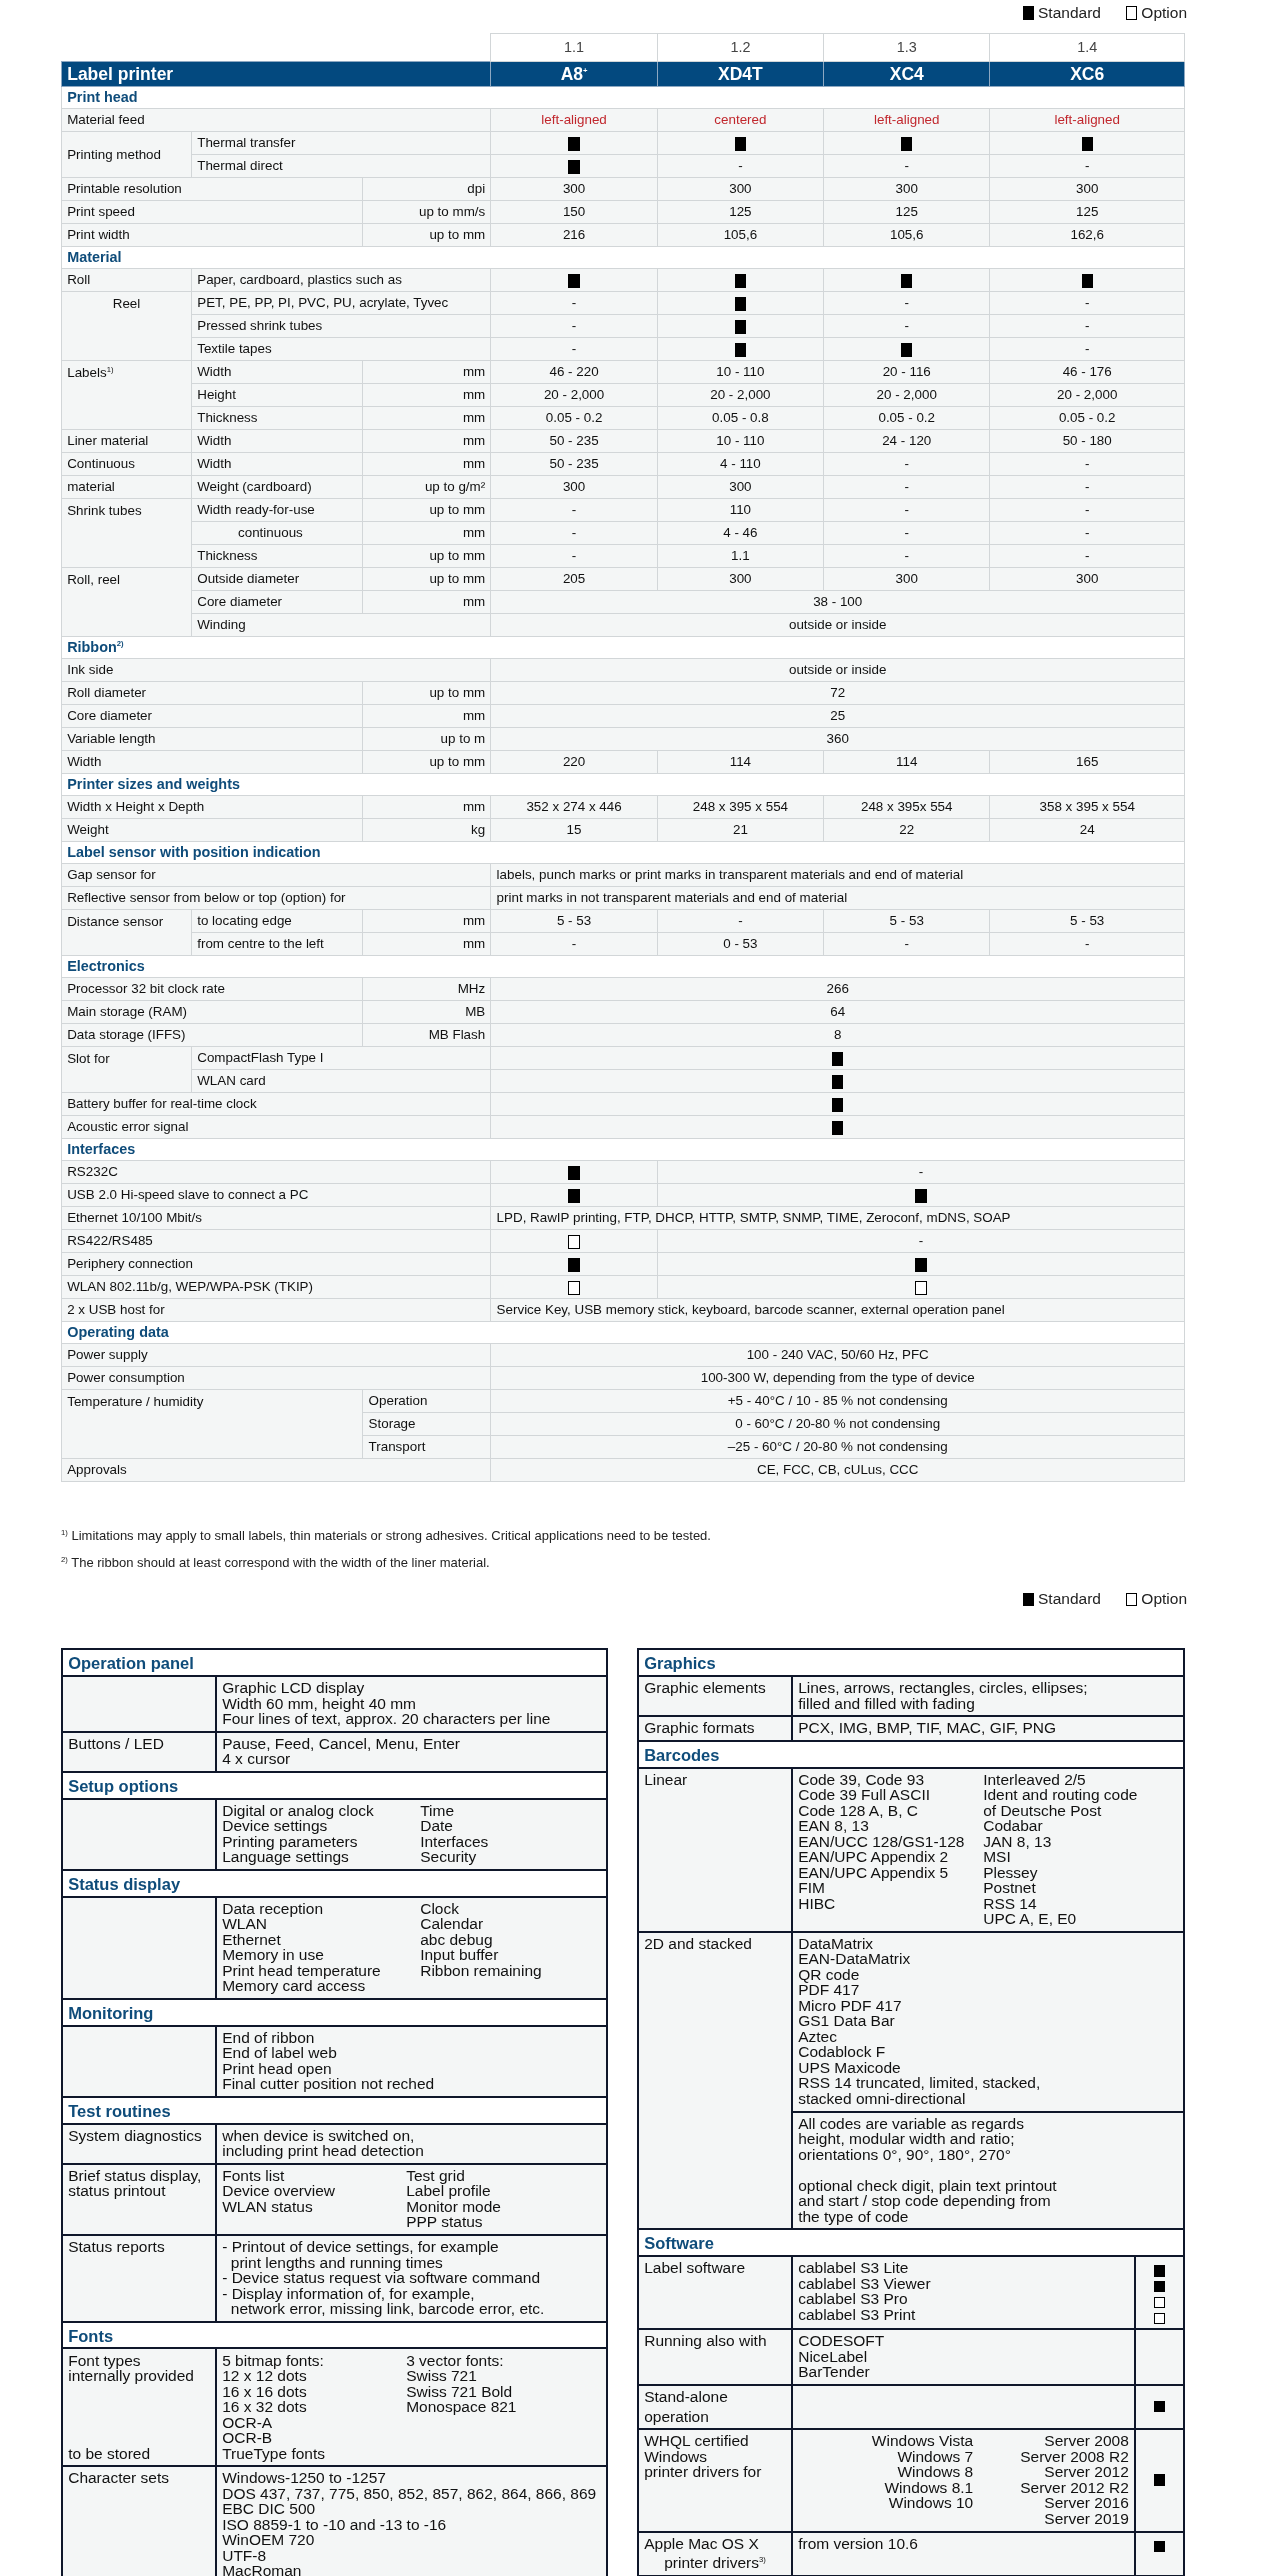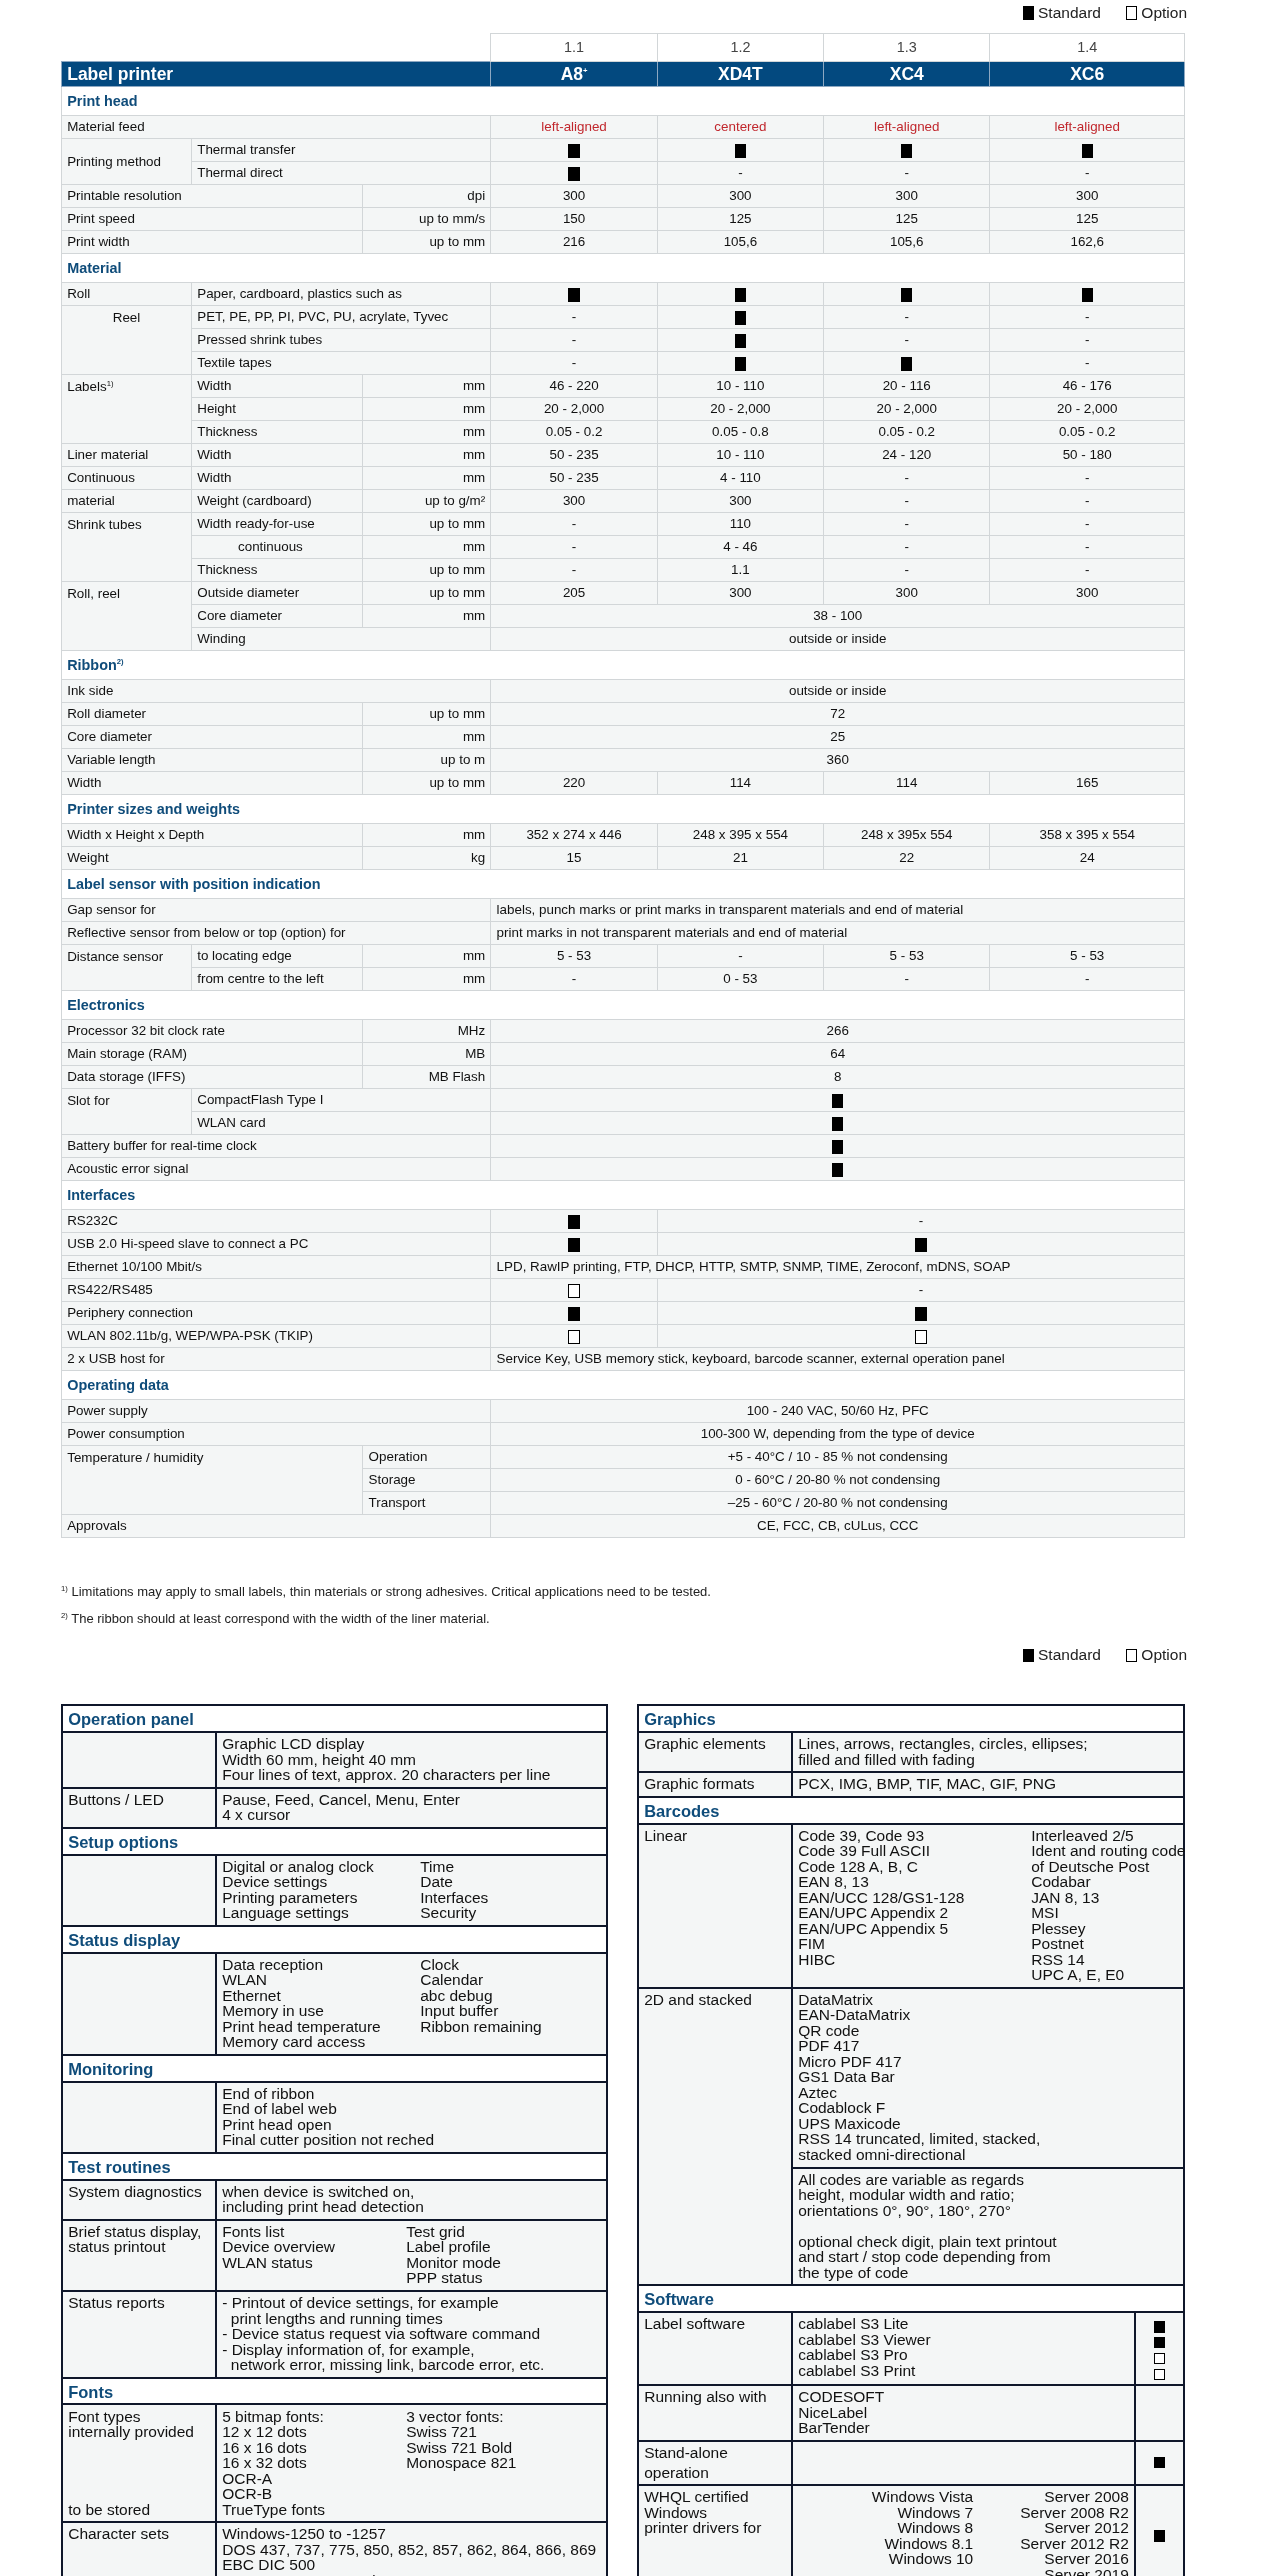--- a/index.html
+++ b/index.html
@@ -18,21 +18,21 @@
   table.spec col.c2 { width: 170px; }
   table.spec col.c3 { width: 127px; }
   table.spec col.cm { width: 165px; }
   table.spec col.cl { width: 193px; }
   td.num { text-align: center; }
   td.unit { text-align: right; }
   tr.vers td { background: #fff; text-align: center; color: #444; font-size: 14.4px; height: 28px; }
   tr.vers td.blank { border: none; background: #fff; }
   tr.title td { background: #03497f; color: #fff; font-weight: bold; font-size: 17.5px; height: 25px; border-color: #8da8c2; }
   tr.title td.model { text-align: center; }
-  tr.section td { background: #fff; color: #0f4c7a; font-weight: bold; font-size: 14.4px; height: 29px; }
+  tr.section td { background: #fff; color: #0f4c7a; font-weight: bold; font-size: 14.4px; height: 22px; }
   .red { color: #c1272d; }
   sup { font-size: 7.7px; }
 
   .footnotes { margin: 39px 0 0 61px; font-size: 13px; color: #222; line-height: 23px; }
 
   .legend2 { display: flex; justify-content: flex-end; gap: 25px; font-size: 15.5px; color: #222; padding: 0 87px 0 0; margin-top: 12.4px; height: 26px; align-items: center; }
 
   .two-col { display: flex; gap: 29px; margin: 36px 0 0 61px; width: 1124px; align-items: flex-start; }
   .panel { width: 548px; border-collapse: collapse; table-layout: fixed; font-size: 15.5px; }
   .panel td { border: 2px solid #0f172a; background: #f4f6f6; vertical-align: top; padding: 3.1px 5.2px 4.1px 5.2px; line-height: 1.0; }
@@ -671,21 +671,21 @@
               <td>Graphic formats</td>
               <td colspan="2">PCX, IMG, BMP, TIF, MAC, GIF, PNG</td>
             </tr>
 
         <tr class="sec">
               <td colspan="3">Barcodes</td>
             </tr>
         <tr>
               <td>Linear</td>
               <td colspan="2">
-                <div class="cols2" style="grid-template-columns:185px 1fr;gap:48px;">
+                <div class="cols2" style="grid-template-columns:185px 1fr;">
           <div>
                     <span class="line">Code 39, Code 93</span>
                     <span class="line">Code 39 Full ASCII</span>
                     <span class="line">Code 128 A, B, C</span>
                     <span class="line">EAN 8, 13</span>
                     <span class="line">EAN/UCC 128/GS1-128</span>
                     <span class="line">EAN/UPC Appendix 2</span>
                     <span class="line">EAN/UPC Appendix 5</span>
                     <span class="line">FIM</span>
                     <span class="line">HIBC</span>

